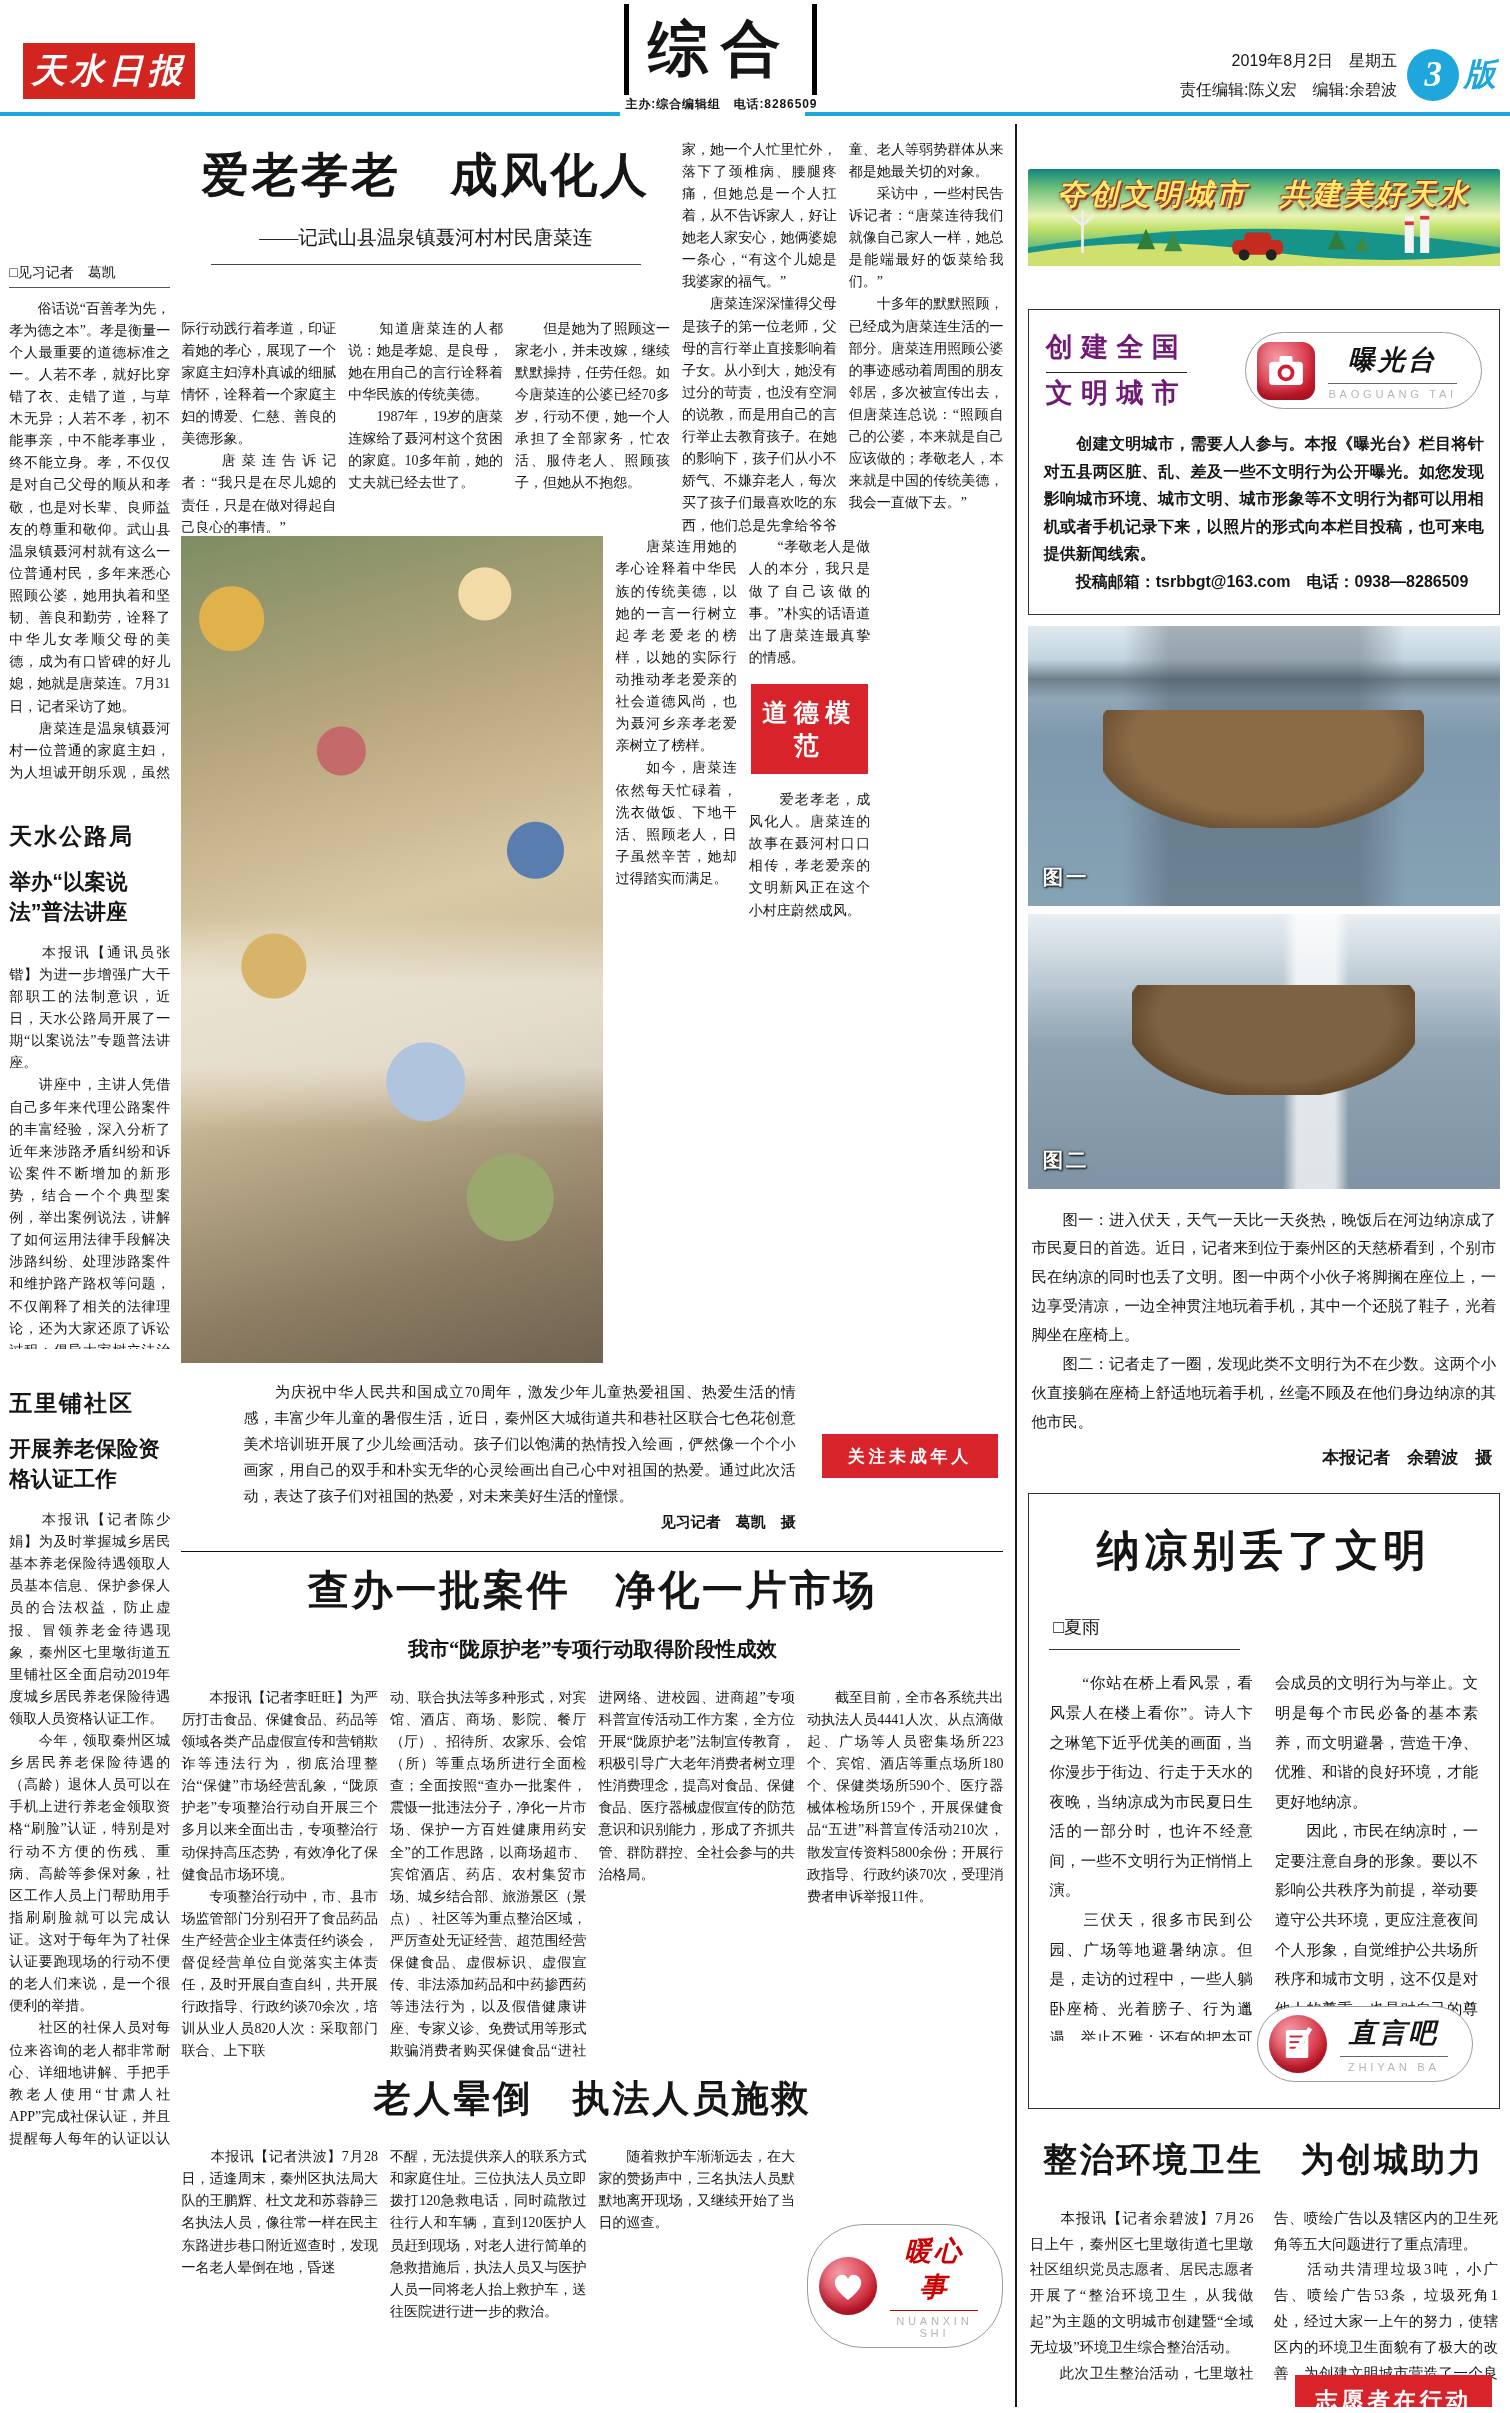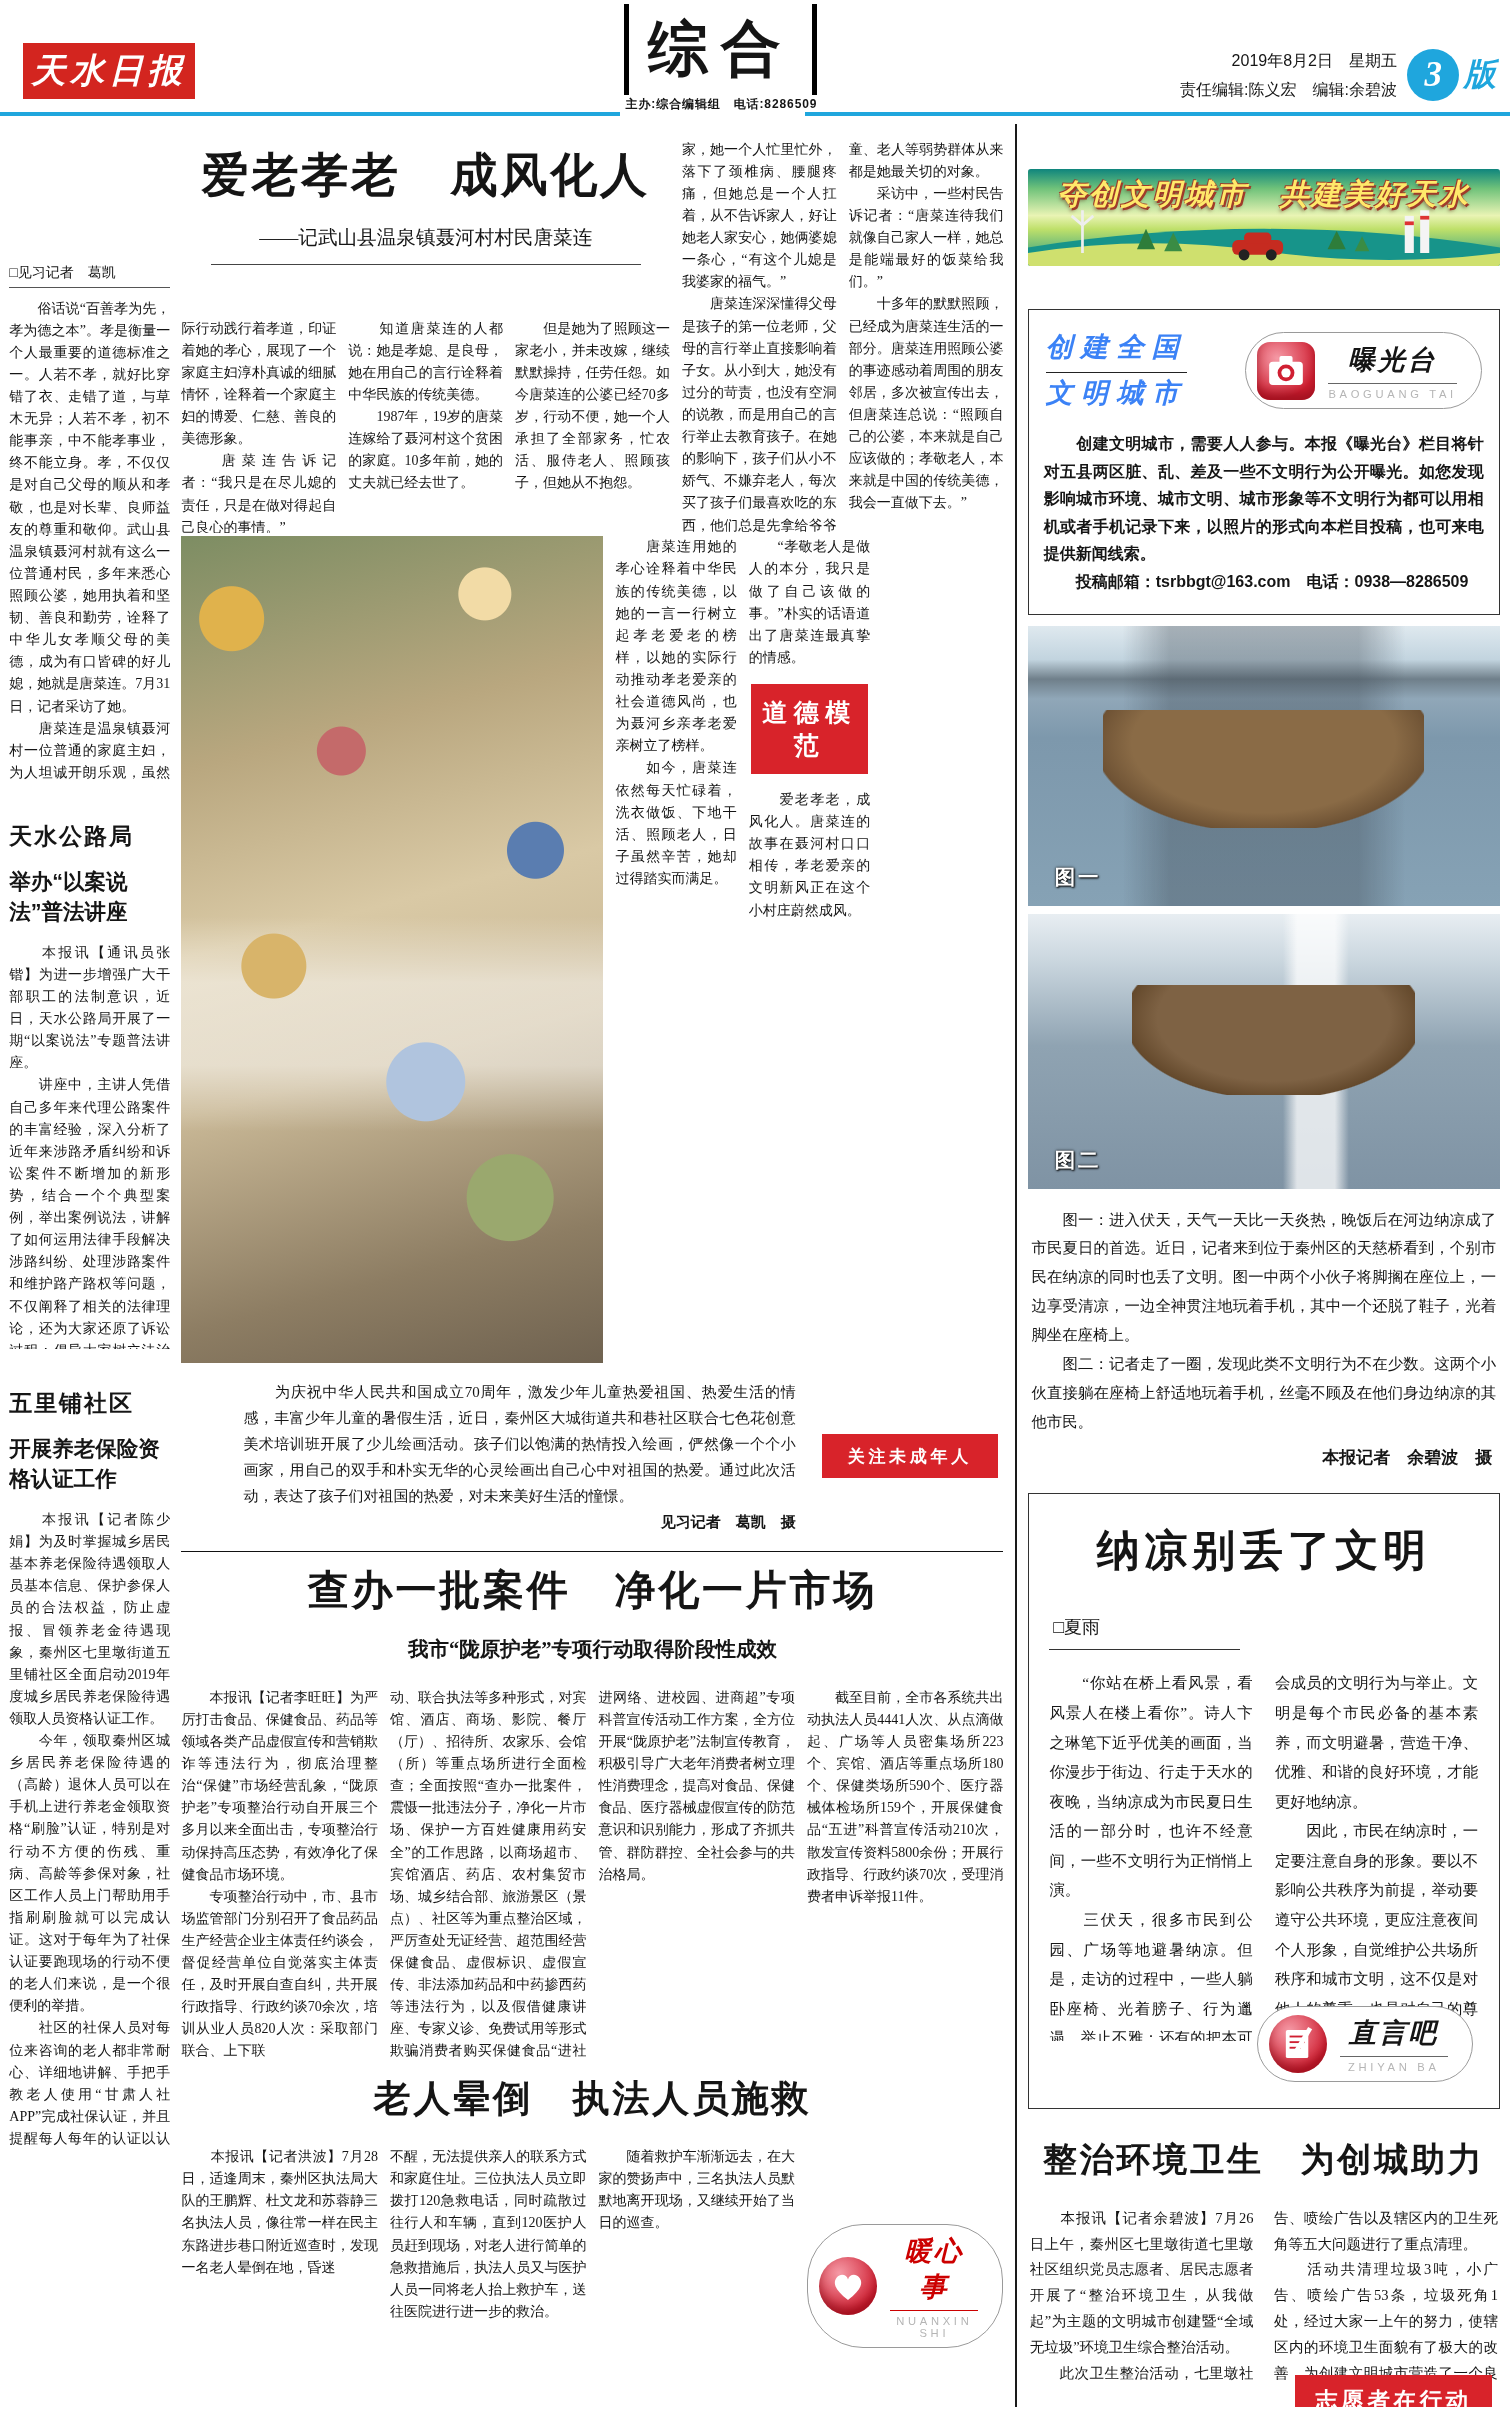--- a/index.html
+++ b/index.html
@@ -83,37 +83,37 @@
   .cap-pinyin{font-size:11.2px;color:#b5b5b5;letter-spacing:3.7px;margin-top:3.7px;font-family:"Liberation Sans",sans-serif;}
   
   .banner{margin-top:45px;height:97px;position:relative;overflow:hidden;border-radius:2.8px;
           background:linear-gradient(180deg,#0f857d 0%,#6fc27a 20%,#e9f4b4 48%,#bfe06a 62%,#17948a 100%);}
   .banner svg{position:absolute;left:0;bottom:0;}
   .banner-text{position:absolute;top:6.5px;width:100%;text-align:center;font-size:29px;font-weight:900;
                font-style:italic;color:#ffe96a;letter-spacing:2.8px;
                text-shadow:1.9px 1.9px 0 #a03a2a,-0.9px -0.9px 0 #a03a2a,0 2.8px 3.7px rgba(90,20,10,.5);}
   .expose-box{border:0.9px solid #333;margin-top:43px;padding:17px 15px 18.7px;}
   .expose-head{display:flex;align-items:center;justify-content:space-between;padding:0 1.9px;}
-  .expose-title{color:#3b82f6;font-weight:900;font-size:27px;letter-spacing:8.4px;text-align:center;
-                font-family:"Liberation Sans",sans-serif;line-height:1.55;font-style:italic;}
+  .expose-title{color:#701a75;font-weight:900;font-size:27px;letter-spacing:8.4px;text-align:center;
+                font-family:"Liberation Sans",sans-serif;line-height:1.55;}
   .expose-title .l1{border-bottom:1.9px solid #222;padding-bottom:3.7px;display:inline-block;}
   .expose-body{font-size:16px;line-height:1.72;text-align:justify;margin-top:15px;white-space:pre-line;
                font-weight:bold;font-family:"Liberation Sans",sans-serif;}
   .ph{position:relative;margin-top:11.2px;}
   .ph1{height:280px;background:
        linear-gradient(90deg,transparent 20%,rgba(60,70,80,.35) 30% 70%,transparent 80%),
        linear-gradient(180deg,#dfe9ef 0%,#c2d4df 12%,#6f7f8a 19%,#90a7b8 26%,#7d98ac 40%,#86a2b5 100%);}
   .ph1 .planter{position:absolute;left:16%;top:30%;width:68%;height:42%;
        background:radial-gradient(ellipse at 50% 28%,#8a6b46 0 58%,#6e5234 74%,transparent 75%);}
   .ph2{height:275px;margin-top:7.5px;background:
        linear-gradient(90deg,transparent 54%,rgba(255,255,255,.75) 57% 65%,transparent 68%),
        linear-gradient(180deg,#e8eef2 0%,#ccd8e0 16%,#8fa3b2 48%,#7f93a4 100%);}
   .ph2 .planter{position:absolute;left:22%;top:26%;width:60%;height:40%;
        background:radial-gradient(ellipse at 50% 30%,#7e6244 0 58%,#64492c 74%,transparent 75%);}
-  .ph-label{position:absolute;left:27px;bottom:15px;color:#fff;font-size:20.5px;font-weight:bold;letter-spacing:2.8px;
+  .ph-label{position:absolute;left:15px;bottom:15px;color:#fff;font-size:20.5px;font-weight:bold;letter-spacing:2.8px;
             text-shadow:0 0 2.8px #000,0.9px 0.9px 1.9px #000;}
   .sb-caption{margin-top:17px;font-size:15.4px;line-height:1.88;text-align:justify;white-space:pre-line;padding:0 3.7px;}
   .sb-credit{text-align:right;font-size:17px;font-weight:bold;margin:9.3px 7.5px 0;}
   .cooling-box{border:0.9px solid #333;margin-top:24px;padding:20.5px 17px 15px;position:relative;height:616px;box-sizing:border-box;}
   .cool-hl{text-align:center;font-size:43px;font-weight:bold;letter-spacing:4.7px;font-family:"Liberation Sans",sans-serif;margin-top:7.5px;}
   .cool-byline{font-size:18px;border-bottom:0.9px solid #333;display:inline-block;padding:0 140px 9.3px 3.7px;margin:35px 0 0 3.7px;}
   .cool-cols{display:grid;grid-template-columns:1fr 1fr;column-gap:22.4px;margin-top:18.7px;font-size:15.4px;
              line-height:1.92;text-align:justify;white-space:pre-line;height:373px;overflow:hidden;padding:0 3.7px;}
   .cool-capsule{position:absolute;right:26px;bottom:26px;}
   .cleanup{margin-top:28px;position:relative;height:289px;}

